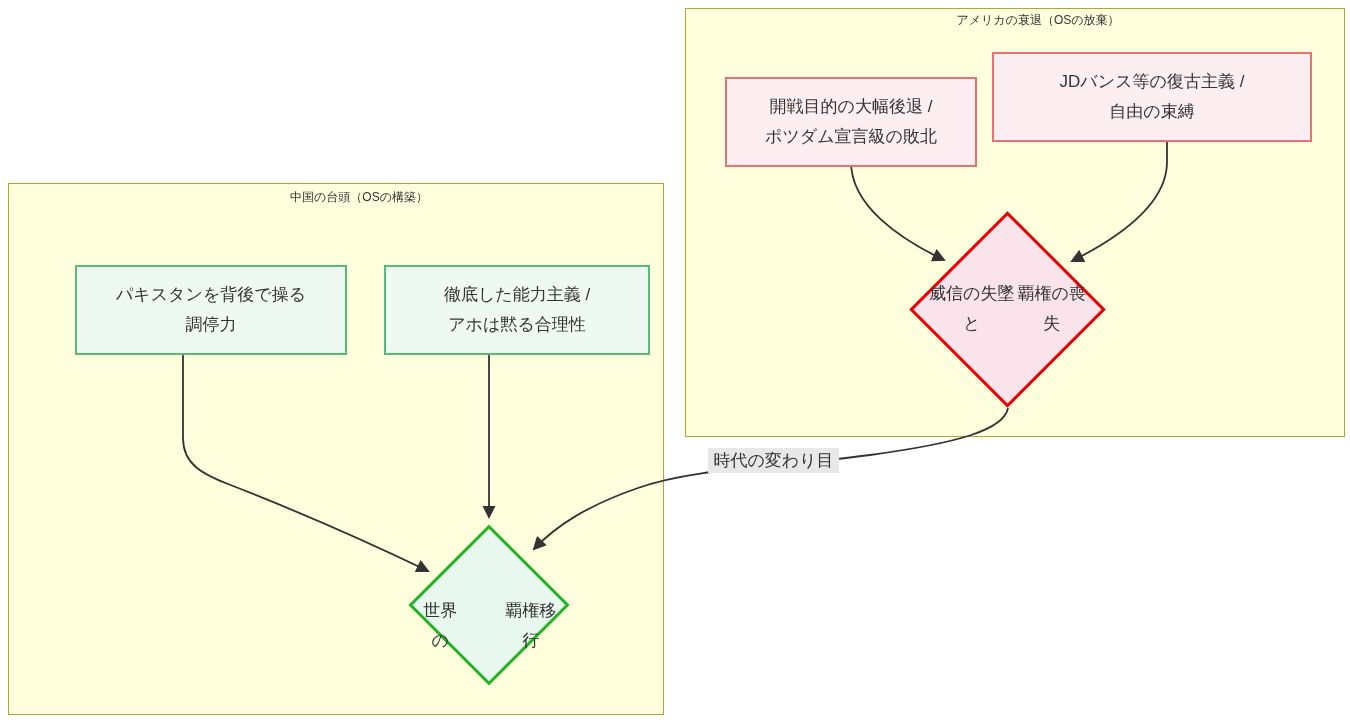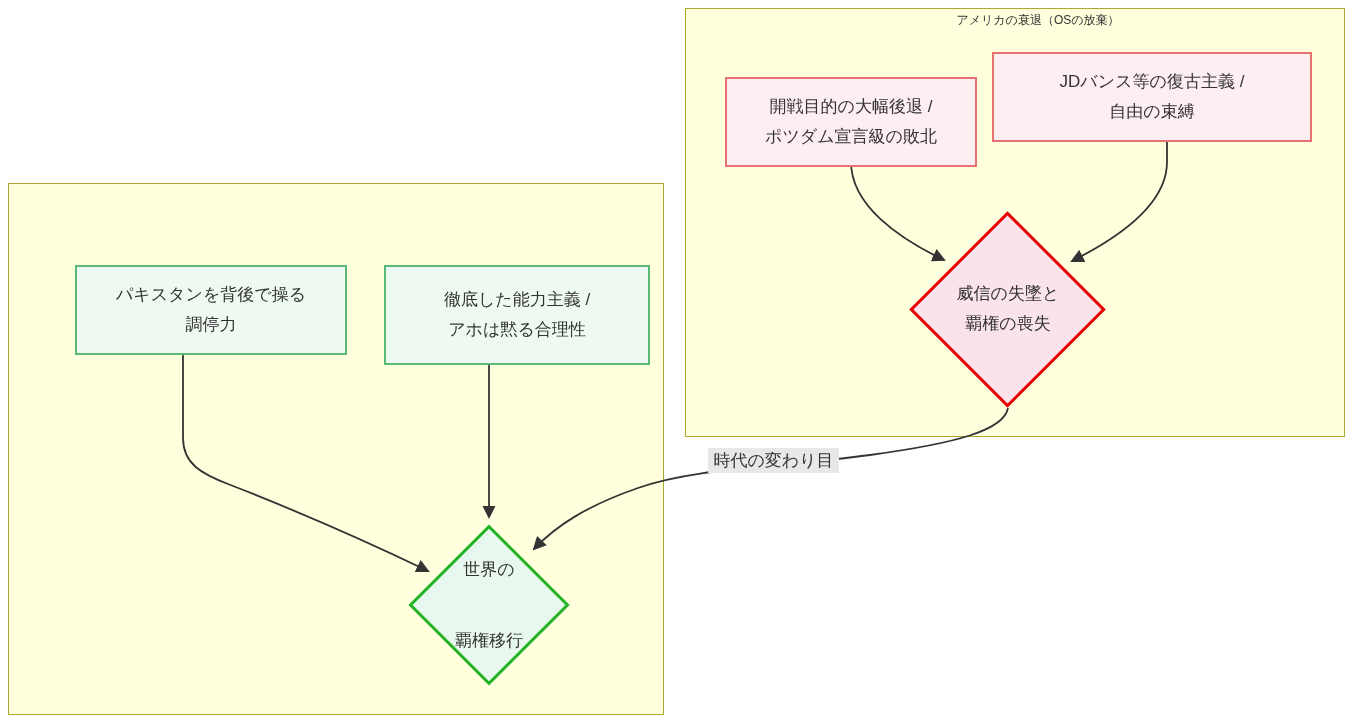--- a/index.html
+++ b/index.html
@@ -20,40 +20,41 @@
     font-size:17px;line-height:30px;border:2px solid;
   }
   .node-rect.pink{background:var(--pink_fill);border-color:var(--pink_border);}
   .node-rect.green{background:var(--green_fill);border-color:var(--green_border);margin-left:28px;}
   .diamond{
     position:absolute;box-sizing:border-box;transform:rotate(45deg);border:3px solid;
   }
   .diamond.red{background:var(--red_diamond_fill);border-color:var(--red_diamond_border);}
   .diamond.greenD{background:var(--green_diamond_fill);border-color:var(--green_diamond_border);}
   .diamond-text{
-    position:absolute;display:flex;flex-direction:column;align-items:center;justify-content:center;
+    position:absolute;display:flex;flex-direction:row;align-items:center;justify-content:center;
     text-align:center;font-size:17px;line-height:30px;pointer-events:none;
   }
   #edges{position:absolute;left:0;top:0;width:1350px;height:723px;}
   .edge-path{fill:none;stroke:var(--edge);stroke-width:1.8px;}
   .arrow-head{fill:var(--edge);}
   .edge-label{
     position:absolute;background:var(--edge_label_bg);font-size:17px;line-height:25px;
     text-align:center;white-space:nowrap;padding:0 3px;
   }
 </style>
 </head>
 <body>
 
 <div id="canvas">
 
   <div class="cluster" style="left:685px;top:8px;width:660px;height:429px;"></div>
   <div class="cluster-title" style="left:685px;top:12px;width:660px;">アメリカの衰退（OSの放棄）</div>
 
   <div class="cluster" style="left:8px;top:183px;width:656px;height:532px;"></div>
+  <div class="cluster-title" style="left:8px;top:189px;width:656px;">中国の台頭（OSの構築）</div>
 
   <svg id="edges" viewBox="0 0 1350 723">
     <defs>
       <marker id="arrow" viewBox="0 0 10 10" refX="8.5" refY="5" markerWidth="7.5" markerHeight="7.5" orient="auto">
         <path d="M0,0 L10,5 L0,10 z" class="arrow-head"></path>
       </marker>
     </defs>
     <path class="edge-path" marker-end="url(#arrow)" d="M 851,127 L 851,162 C 851,205 898,238 944,260"></path>
     <path class="edge-path" marker-end="url(#arrow)" d="M 1167,127 L 1167,162 C 1167,205 1118,238 1072,261"></path>
     <path class="edge-path" marker-end="url(#arrow)" d="M 1008,408 C 1004,430 958,443 870,455 C 770,468 695,468 638,488 C 586,506 556,526 534,549"></path>
@@ -73,26 +74,26 @@
   <div class="diamond red" style="left:938px;top:240px;width:139px;height:139px;"></div>
   <div class="diamond-text" style="left:928px;top:279px;width:160px;height:60px;">
     <span>威信の失墜と</span>
     <span>覇権の喪失</span>
   </div>
 
   <div class="node-rect green" style="left:47px;top:265px;width:272px;height:90px;">
     <span>パキスタンを背後で操る</span>
     <span>調停力</span>
   </div>
-  <div class="node-rect green" style="left:356px;top:265px;width:266px;height:100px;">
+  <div class="node-rect green" style="left:356px;top:265px;width:266px;height:90px;">
     <span>徹底した能力主義 /</span>
     <span>アホは黙る合理性</span>
   </div>
 
   <div class="diamond greenD" style="left:432px;top:548px;width:114px;height:114px;"></div>
-  <div class="diamond-text" style="left:419px;top:575px;width:140px;height:60px;gap:41px;">
+  <div class="diamond-text" style="left:419px;top:596px;width:140px;height:60px;gap:41px;">
     <span>世界の</span>
     <span>覇権移行</span>
   </div>
 
   <div class="edge-label" style="left:692px;top:448px;min-width:125px;height:25px;margin-left:16px;">時代の変わり目</div>
 
 </div>
 
 </body></html>

